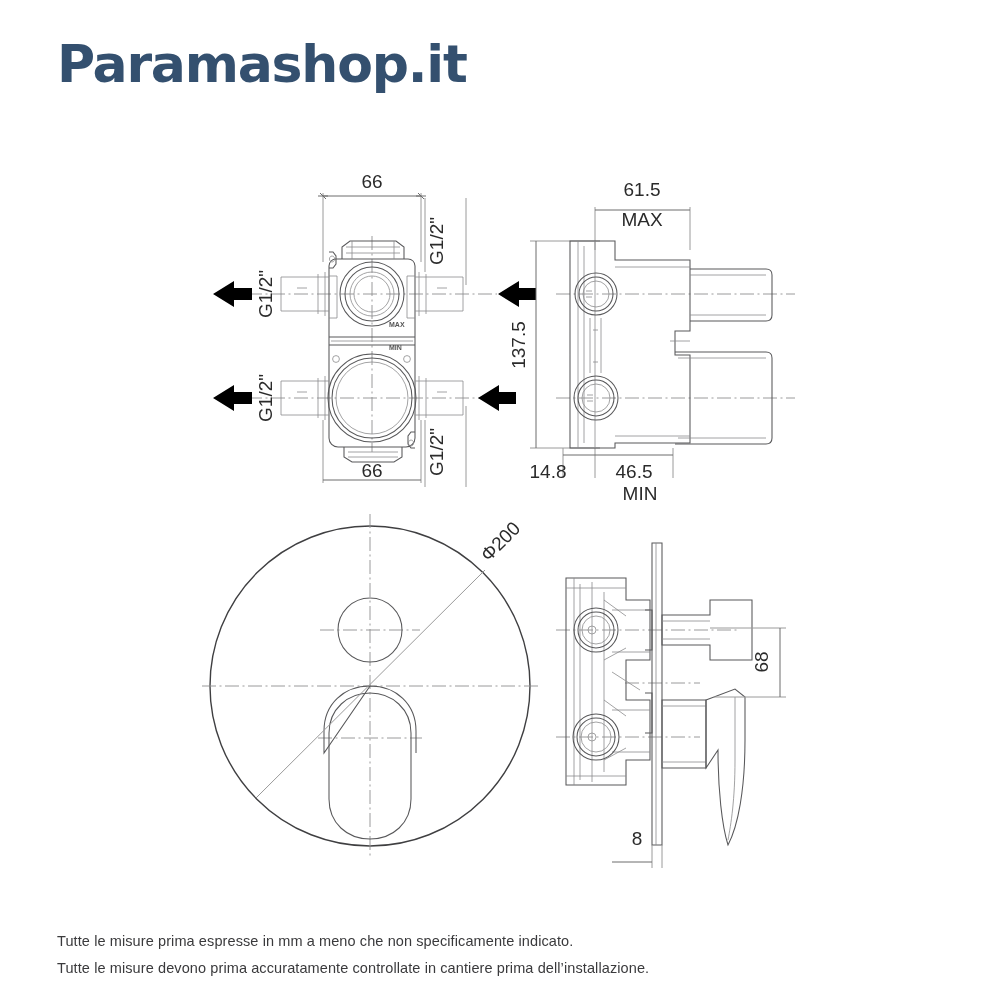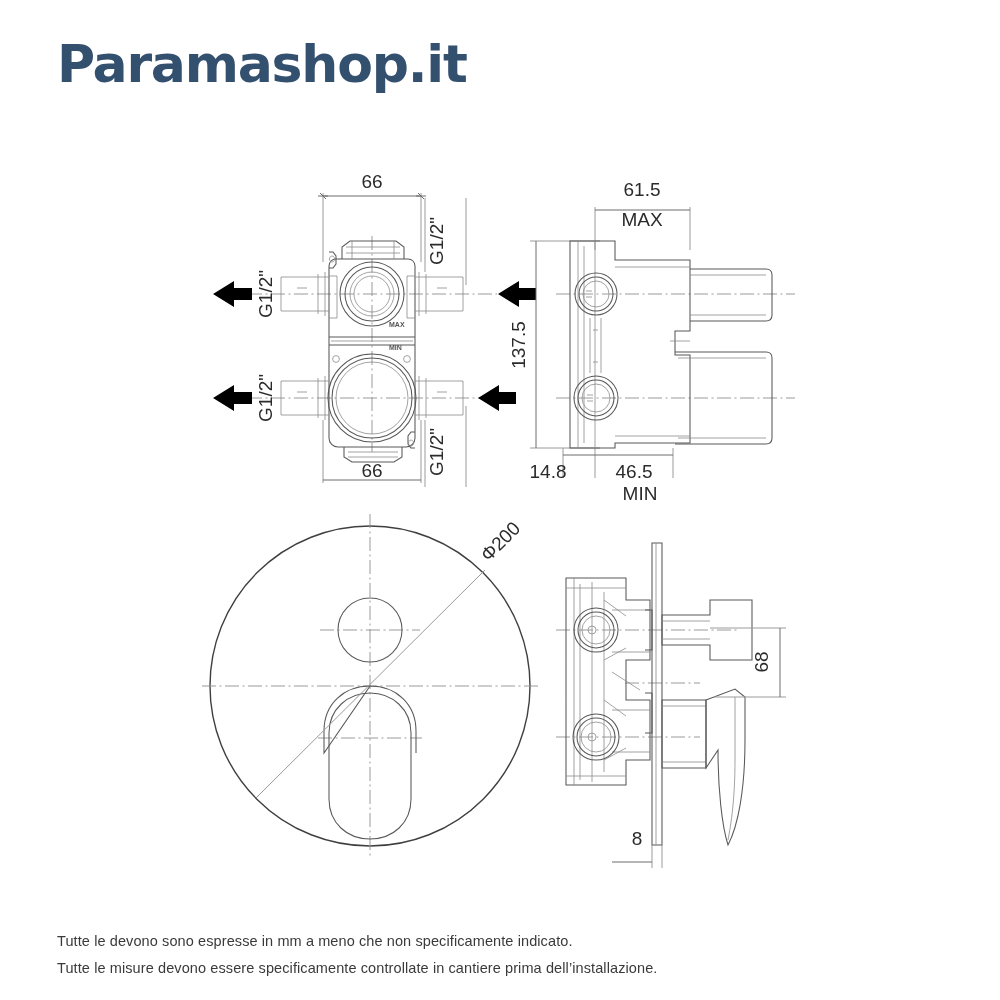--- a/index.html
+++ b/index.html
@@ -318,16 +318,16 @@
       <g>
         <path class="extline" d="M652,845 L652,868"></path>
         <path class="extline" d="M662,845 L662,868"></path>
         <path class="dimline" d="M612,862 L652,862"></path>
         <text class="dimtxt" x="637" y="845" text-anchor="middle">8</text>
       </g>
     </g>
   </svg>
 
   <div id="notes">
-    <div>Tutte le devono sono espresse in mm a meno che non specificamente indicato.</div>
-    <div>Tutte le misure devono essere specificamente controllate in cantiere prima dell’installazione.</div>
+    <div>Tutte le misure prima espresse in mm a meno che non specificamente indicato.</div>
+    <div>Tutte le misure devono prima accuratamente controllate in cantiere prima dell’installazione.</div>
   </div>
 </div>
 
 </body></html>

